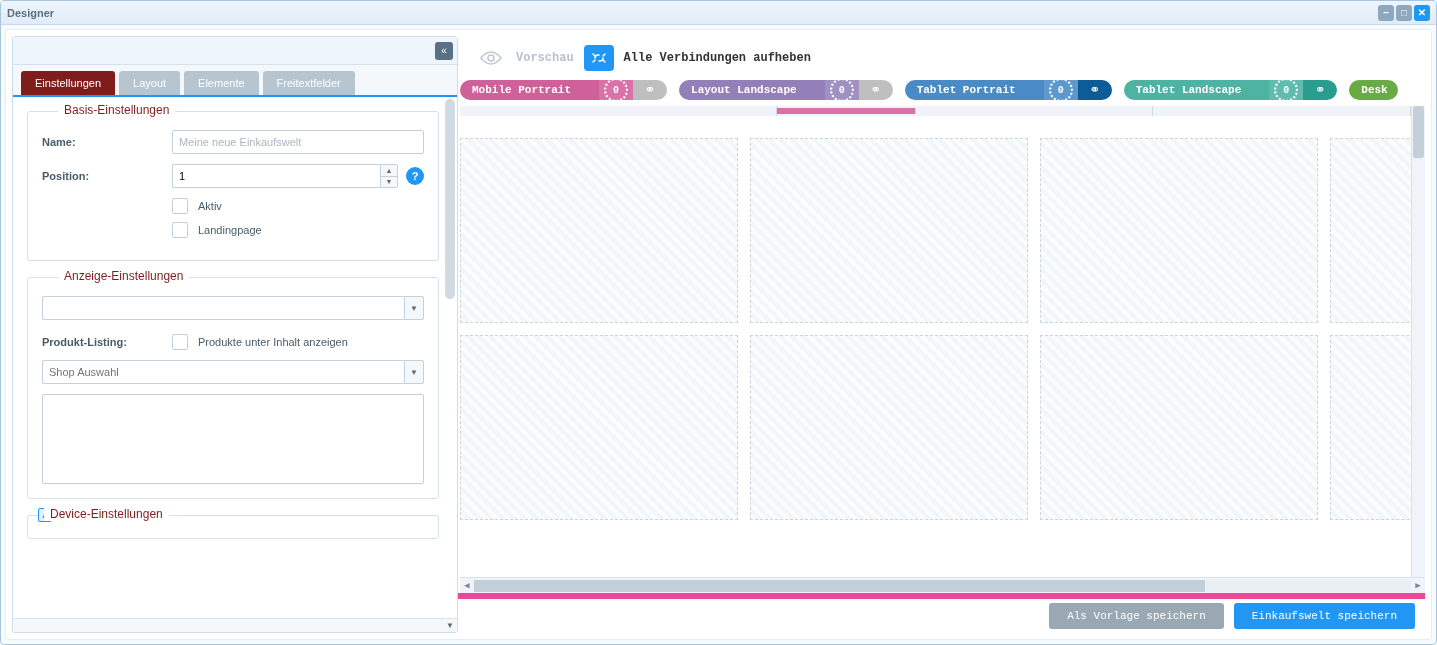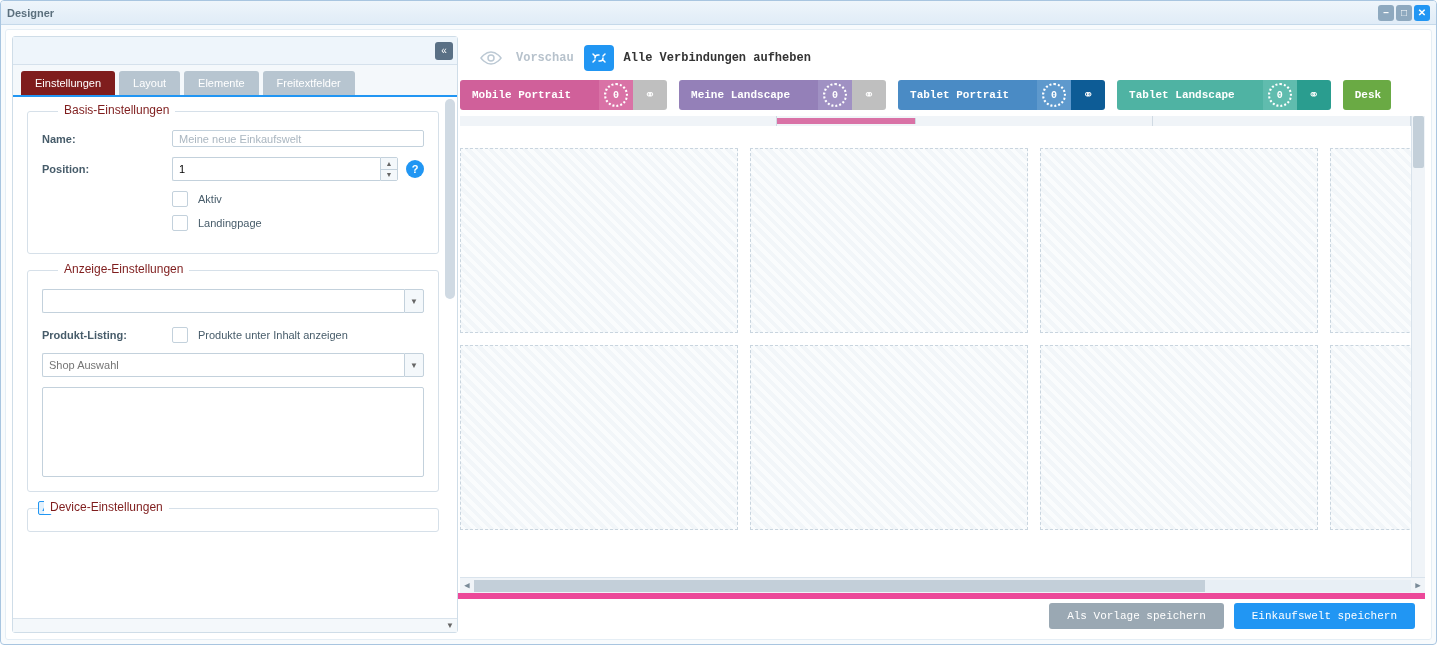--- a/index.html
+++ b/index.html
@@ -101,21 +101,21 @@
   width: 14px; height: 14px;
   border: 1px solid #2196f3; background: #e3f1fc;
   border-radius: 2px;
   display: flex; align-items: center; justify-content: center;
   color: #2196f3; font-size: 9px;
 }
 
 .form-row { display: flex; align-items: center; margin-bottom: 10px; }
 .form-label { width: 130px; color: #475c6a; font-weight: bold; font-size: 11px; }
 .form-input {
-  flex: 1; height: 17px;
+  flex: 1; height: 24px;
   border: 1px solid #c3d1dc; border-radius: 2px;
   padding: 0 6px; font-size: 11px;
   background: #fff; color: #999;
 }
 .form-input::placeholder { color: #aab6c0; }
 
 .spinner {
   display: flex; flex: 1;
 }
 .spinner-input {
@@ -180,21 +180,21 @@
 .tb-label { font-weight: bold; font-size: 12px; }
 .tb-label.muted { color:#b7c2cc; }
 .tb-label.dark { color:#333; }
 
 .device-tabs {
   display:flex; gap:12px; padding: 0 0 0 0;
   margin-left: 2px; margin-bottom: 6px;
 }
 .device-tab {
   display:flex; align-items:center;
-  height:30px; border-radius:3px; overflow:hidden;
+  height:20px; border-radius:12px; overflow:hidden;
 }
 .device-tab-label {
   padding: 0 28px 0 12px; height:100%;
   display:flex; align-items:center;
   color:#fff; font-weight:bold; font-size:11px;
 }
 .device-tab-badge {
   width:34px; height:100%;
   display:flex; align-items:center; justify-content:center;
   color:#fff; font-weight:bold; font-size:10px;
@@ -407,21 +407,21 @@
         <div class="device-tab dt-pink">
           <div class="device-tab-label">Mobile Portrait</div>
           <div class="device-tab-badge">
               <span>0</span>
             </div>
           <div class="device-tab-link dark">
             <span>⚭</span>
           </div>
         </div>
         <div class="device-tab dt-purple">
-          <div class="device-tab-label">Meine Landscape</div>
+          <div class="device-tab-label">Layout Landscape</div>
           <div class="device-tab-badge">
               <span>0</span>
             </div>
           <div class="device-tab-link dark">
             <span>⚭</span>
           </div>
         </div>
         <div class="device-tab dt-blue">
           <div class="device-tab-label">Tablet Portrait</div>
           <div class="device-tab-badge">

